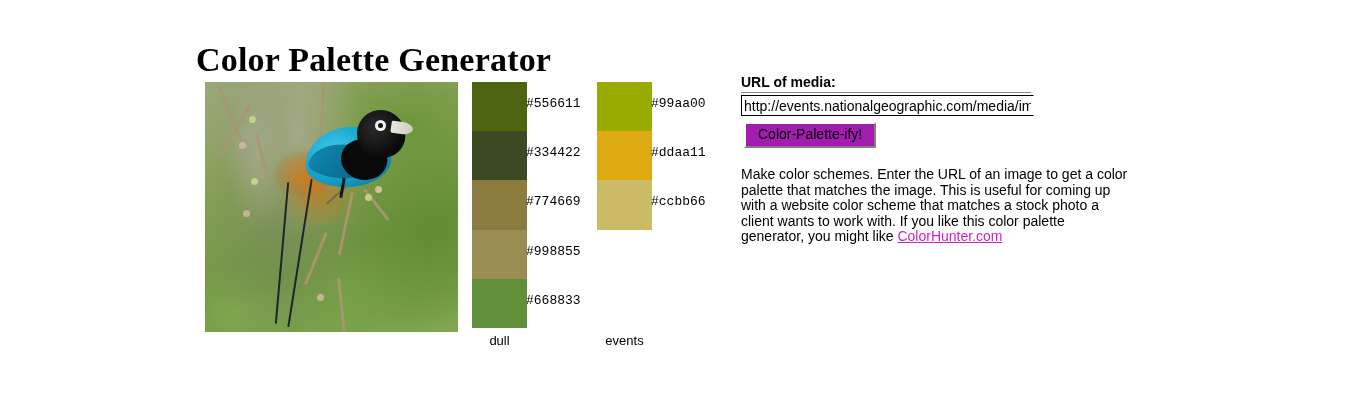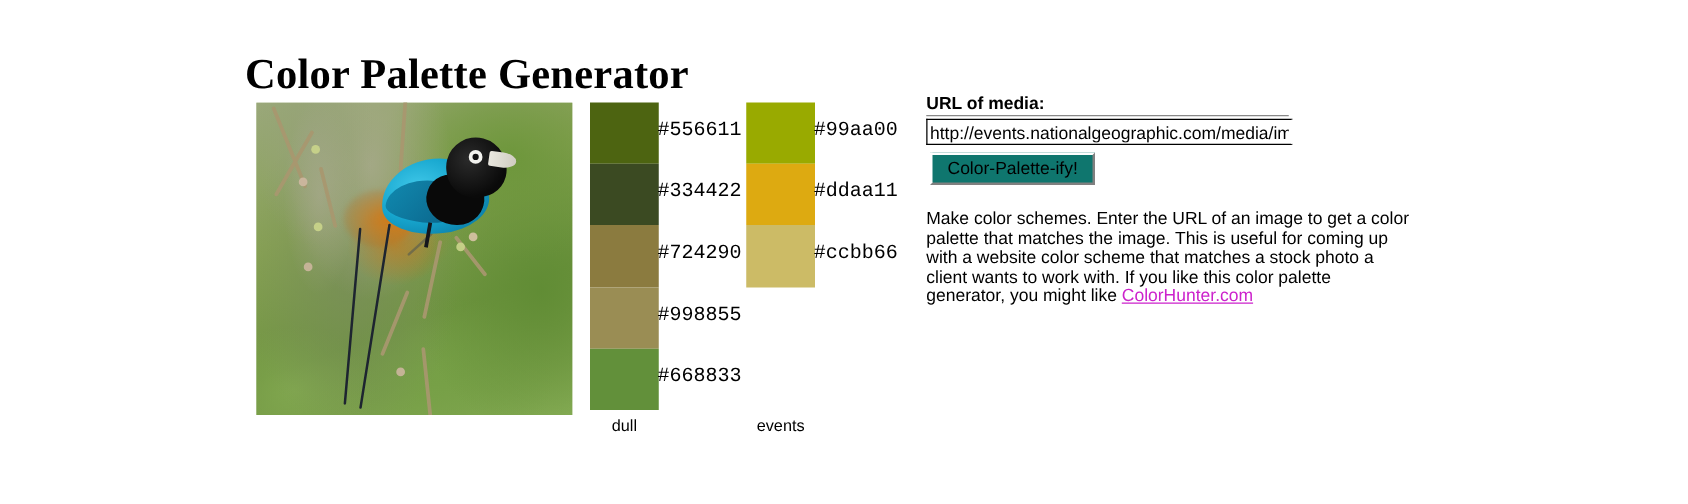--- a/index.html
+++ b/index.html
@@ -176,21 +176,21 @@
     position: absolute;
     left: 0; top: 0;
     width: 55px;
     height: 49.2px;
   }
   .swatch-hex {
     position: absolute;
     left: 54px;
     top: 14px;
     font-family: "Liberation Mono", "DejaVu Sans Mono", monospace;
-    font-size: 16px;
+    font-size: 13px;
     line-height: 16px;
     color: #000000;
     white-space: nowrap;
   }
   .palette-label {
     position: absolute;
     top: 250px;
     left: 0;
     width: 55px;
     text-align: center;
@@ -236,21 +236,21 @@
   }
   .submit-btn {
     display: inline-block;
     margin-top: 6px;
     margin-left: 3px;
     padding: 2px 12px 3px 12px;
     font-family: "Liberation Sans", sans-serif;
     font-size: 14px;
     line-height: 17px;
     color: #000;
-    background: #0f766e;
+    background: #a21caf;
     border-top: 2px solid #ffffff;
     border-left: 2px solid #ffffff;
     border-right: 2px solid #808080;
     border-bottom: 2px solid #808080;
     cursor: pointer;
     text-align: right;
   }
   .blurb {
     margin: 19px 0 0 0;
     width: 388px;
@@ -308,21 +308,21 @@
     <div class="swatch-row">
       <div class="swatch" style="background-color: rgb(77, 100, 17);"></div>
       <div class="swatch-hex">#556611</div>
     </div>
     <div class="swatch-row">
       <div class="swatch" style="background-color: rgb(59, 74, 34);"></div>
       <div class="swatch-hex">#334422</div>
     </div>
     <div class="swatch-row">
       <div class="swatch" style="background-color: rgb(139, 123, 63);"></div>
-      <div class="swatch-hex">#724290</div>
+      <div class="swatch-hex">#774669</div>
     </div>
     <div class="swatch-row">
       <div class="swatch" style="background-color: rgb(154, 141, 84);"></div>
       <div class="swatch-hex">#998855</div>
     </div>
     <div class="swatch-row">
       <div class="swatch" style="background-color: rgb(98, 144, 58);"></div>
       <div class="swatch-hex">#668833</div>
     </div>
     <div class="palette-label">dull</div>

